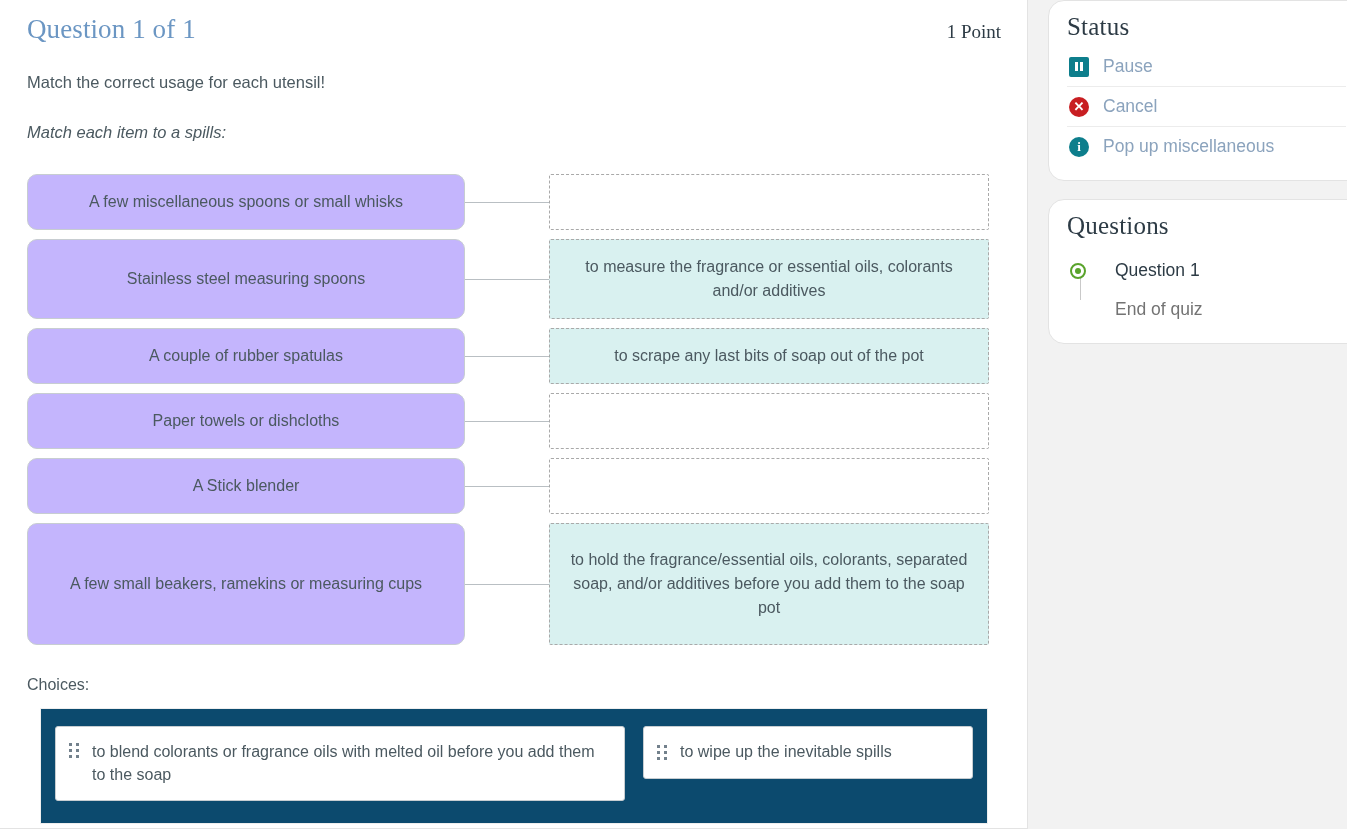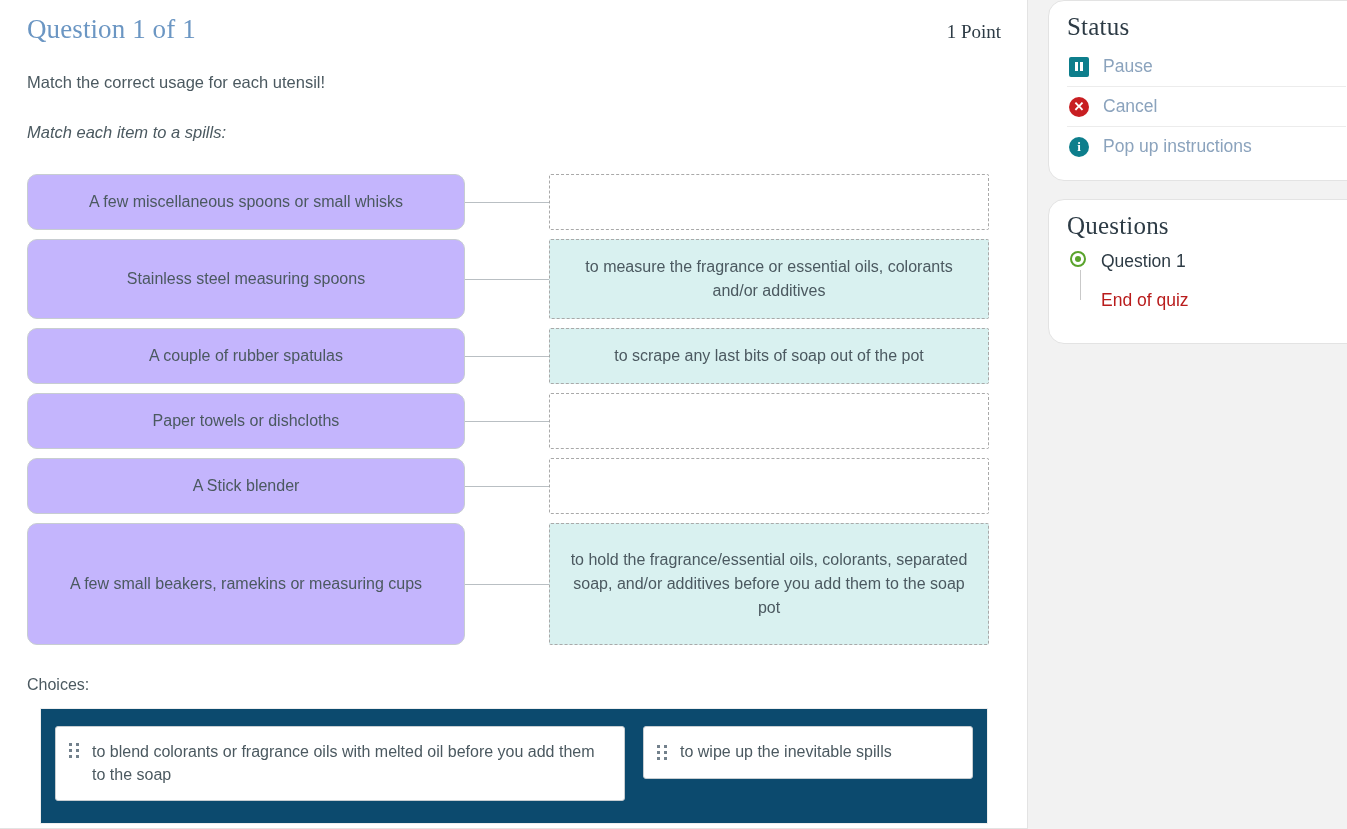--- a/index.html
+++ b/index.html
@@ -230,22 +230,22 @@
     background: #0d7e8c;
     border-radius: 50%;
     display: flex; align-items: center; justify-content: center;
     color: #fff; font-size: 13px; font-weight: bold;
     font-family: "Liberation Serif", serif; line-height: 1;
   }
 
   .qlist { position: relative; padding-top: 5px; }
   .qlist-row {
     display: flex;
-    align-items: flex-start;
-    gap: 15px;
+    align-items: center;
+    gap: 29px;
     height: 39px;
     position: relative;
     padding-left: 3px;
   }
   .marker { flex: 0 0 16px; width: 16px; height: 16px; position: relative; z-index: 2; }
   .marker-active {
     border: 2px solid #59a32b;
     border-radius: 50%;
     background: #fff;
     display: flex; align-items: center; justify-content: center;
@@ -253,21 +253,21 @@
   .marker-active i { display:block; width: 6px; height: 6px; border-radius: 50%; background: #59a32b; }
   .marker-dot { background: #b5b5b5; border-radius: 50%; width: 10px; height: 10px; margin: 3px; }
   .qline {
     position: absolute;
     left: 13px; top: 24px;
     width: 1px; height: 30px;
     background: #c9c9c9;
     z-index: 1;
   }
   .qlist-label { font-size: 17.5px; color: #2d3b45; }
-  .qlist-label.muted { color: #b91c1c; }
+  .qlist-label.muted { color: #737373; }
 </style>
 </head>
 <body>
 
 <div class="page">
 
   <div class="question-card">
 
     <div class="q-header">
       <h1 class="q-title">Question 1 of 1</h1>
@@ -359,21 +359,21 @@
         <span class="status-label">Pause</span>
       </div>
 
       <div class="status-row">
         <span class="ic ic-cancel">✕</span>
         <span class="status-label">Cancel</span>
       </div>
 
       <div class="status-row">
         <span class="ic ic-info">i</span>
-        <span class="status-label">Pop up instructions</span>
+        <span class="status-label">Pop up miscellaneous</span>
       </div>
     </div>
 
     <div class="rail-card">
       <h2 class="rail-title">Questions</h2>
 
       <div class="qlist">
         <span class="qline"></span>
 
         <div class="qlist-row">

